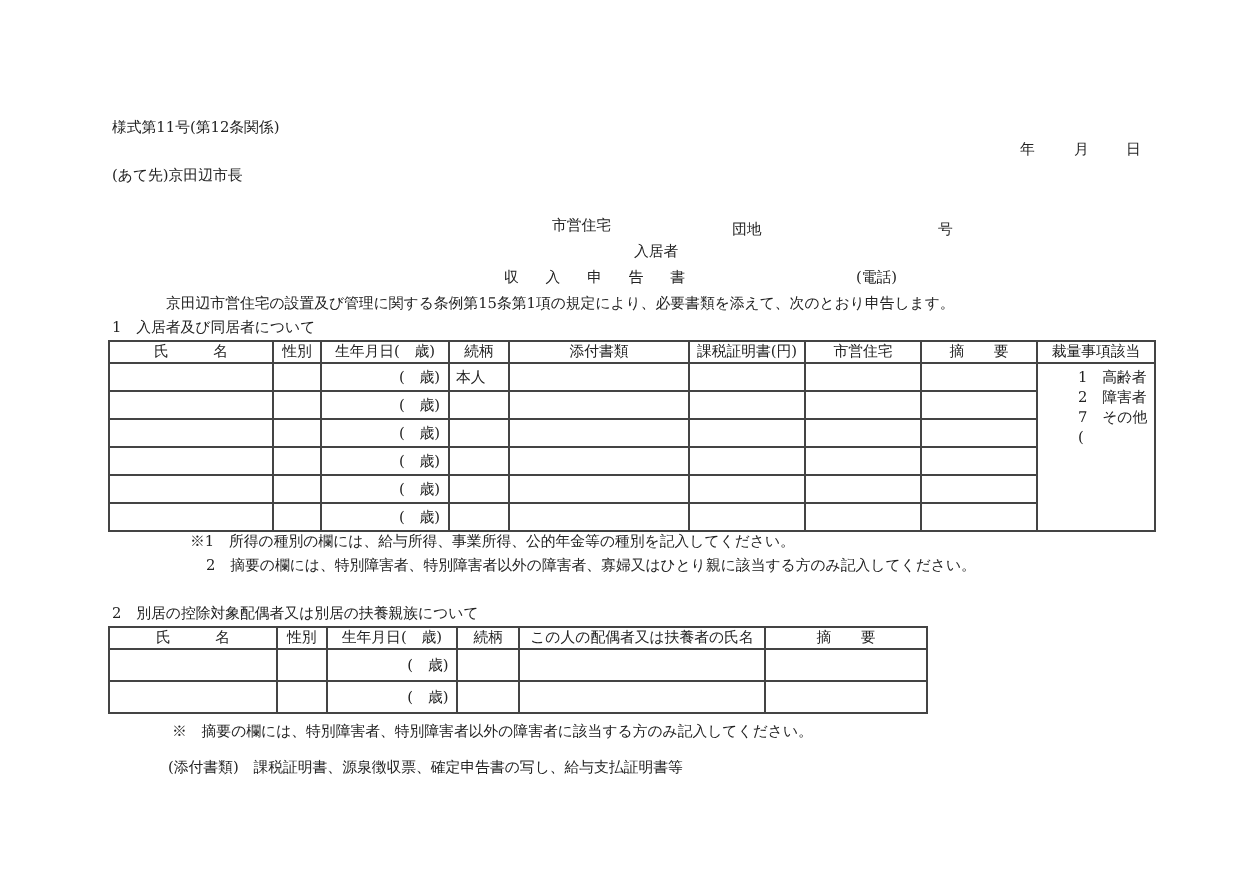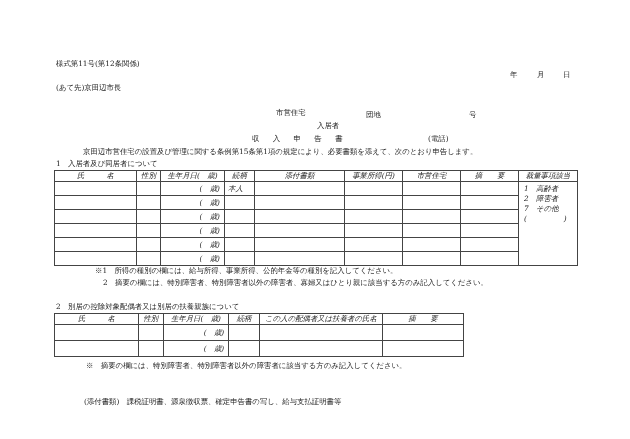--- a/index.html
+++ b/index.html
@@ -1,25 +1,25 @@
 <!DOCTYPE html>
 <html><head>
 <meta charset="utf-8">
 <style>
   html, body { margin:0; padding:0; background:#ffffff; }
   body { width:630px; height:439px; position:relative; overflow:hidden;
          font-family:"DejaVu Serif","Liberation Serif",serif; color:#222; font-size:7.4px; }
   .abs { position:absolute; white-space:nowrap; line-height:1; }
-  table { position:absolute; border-collapse:collapse; table-layout:fixed;font-style:italic; }
+  table { position:absolute; border-collapse:collapse; table-layout:fixed; }
   td, th { border:1px solid #444; padding:0; font-weight:normal; font-size:7.4px; line-height:1;
            overflow:hidden; white-space:nowrap; }
   th { text-align:center; height:10px; }
   td { height:13px; }
   .age { text-align:right; padding-right:4px; }
-  .cat-cell { vertical-align:top; padding:2px 0 0 5px; }
+  .cat-cell { vertical-align:top; padding:2px 0 0 20px; }
   .cat-line { display:block; line-height:10px; }
 </style>
 </head>
 <body>
 
 <div class="abs" style="left:56px;top:60px;">様式第11号(第12条関係)</div>
 <div class="abs" style="left:510px;top:71px;">年</div>
 <div class="abs" style="left:537px;top:71px;">月</div>
 <div class="abs" style="left:563px;top:71px;">日</div>
 <div class="abs" style="left:56px;top:84px;">(あて先)京田辺市長</div>
@@ -47,21 +47,21 @@
       <col style="width:58px">
       <col style="width:59px">
   </colgroup>
   <tbody>
       <tr>
     <th>氏　　　名</th>
     <th>性別</th>
     <th>生年月日(　歳)</th>
     <th>続柄</th>
     <th>添付書類</th>
-    <th>事業所得(円)</th>
+    <th>課税証明書(円)</th>
     <th>市営住宅</th>
     <th>摘　　要</th>
     <th>裁量事項該当</th>
   </tr>
   <tr>
     <td></td>
     <td></td>
     <td class="age">(　歳)</td>
     <td style="padding-left:3px;margin-left:16px;">本人</td>
     <td></td>
@@ -164,13 +164,13 @@
         <td></td>
     <td class="age">(　歳)</td>
     <td></td>
         <td></td>
     <td></td>
   </tr>
 </tbody>
   </table>
 
 <div class="abs" style="left:86px;top:362px;">※　摘要の欄には、特別障害者、特別障害者以外の障害者に該当する方のみ記入してください。</div>
-<div class="abs" style="left:84px;top:398px;">(添付書類)　課税証明書、源泉徴収票、確定申告書の写し、給与支払証明書等</div>
+<div class="abs" style="left:84px;top:380px;">(添付書類)　課税証明書、源泉徴収票、確定申告書の写し、給与支払証明書等</div>
 
 </body></html>

